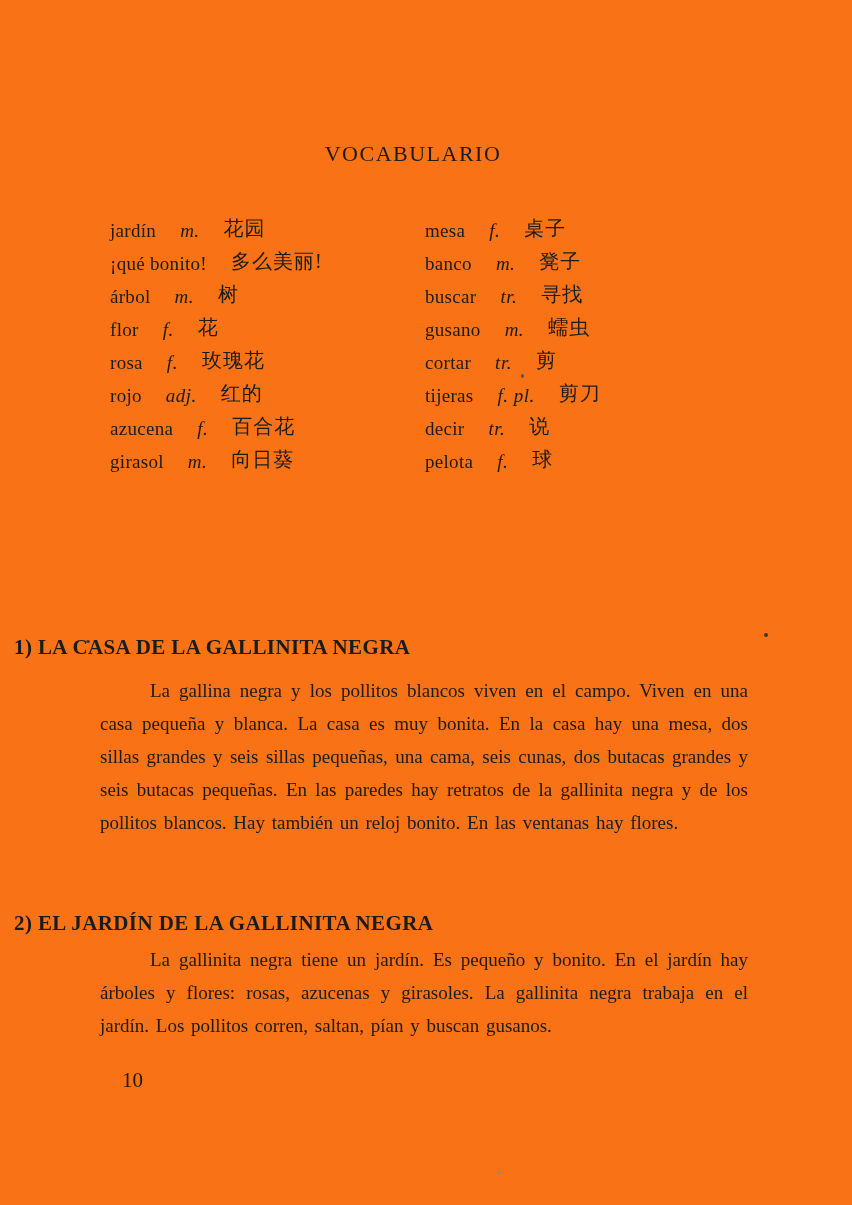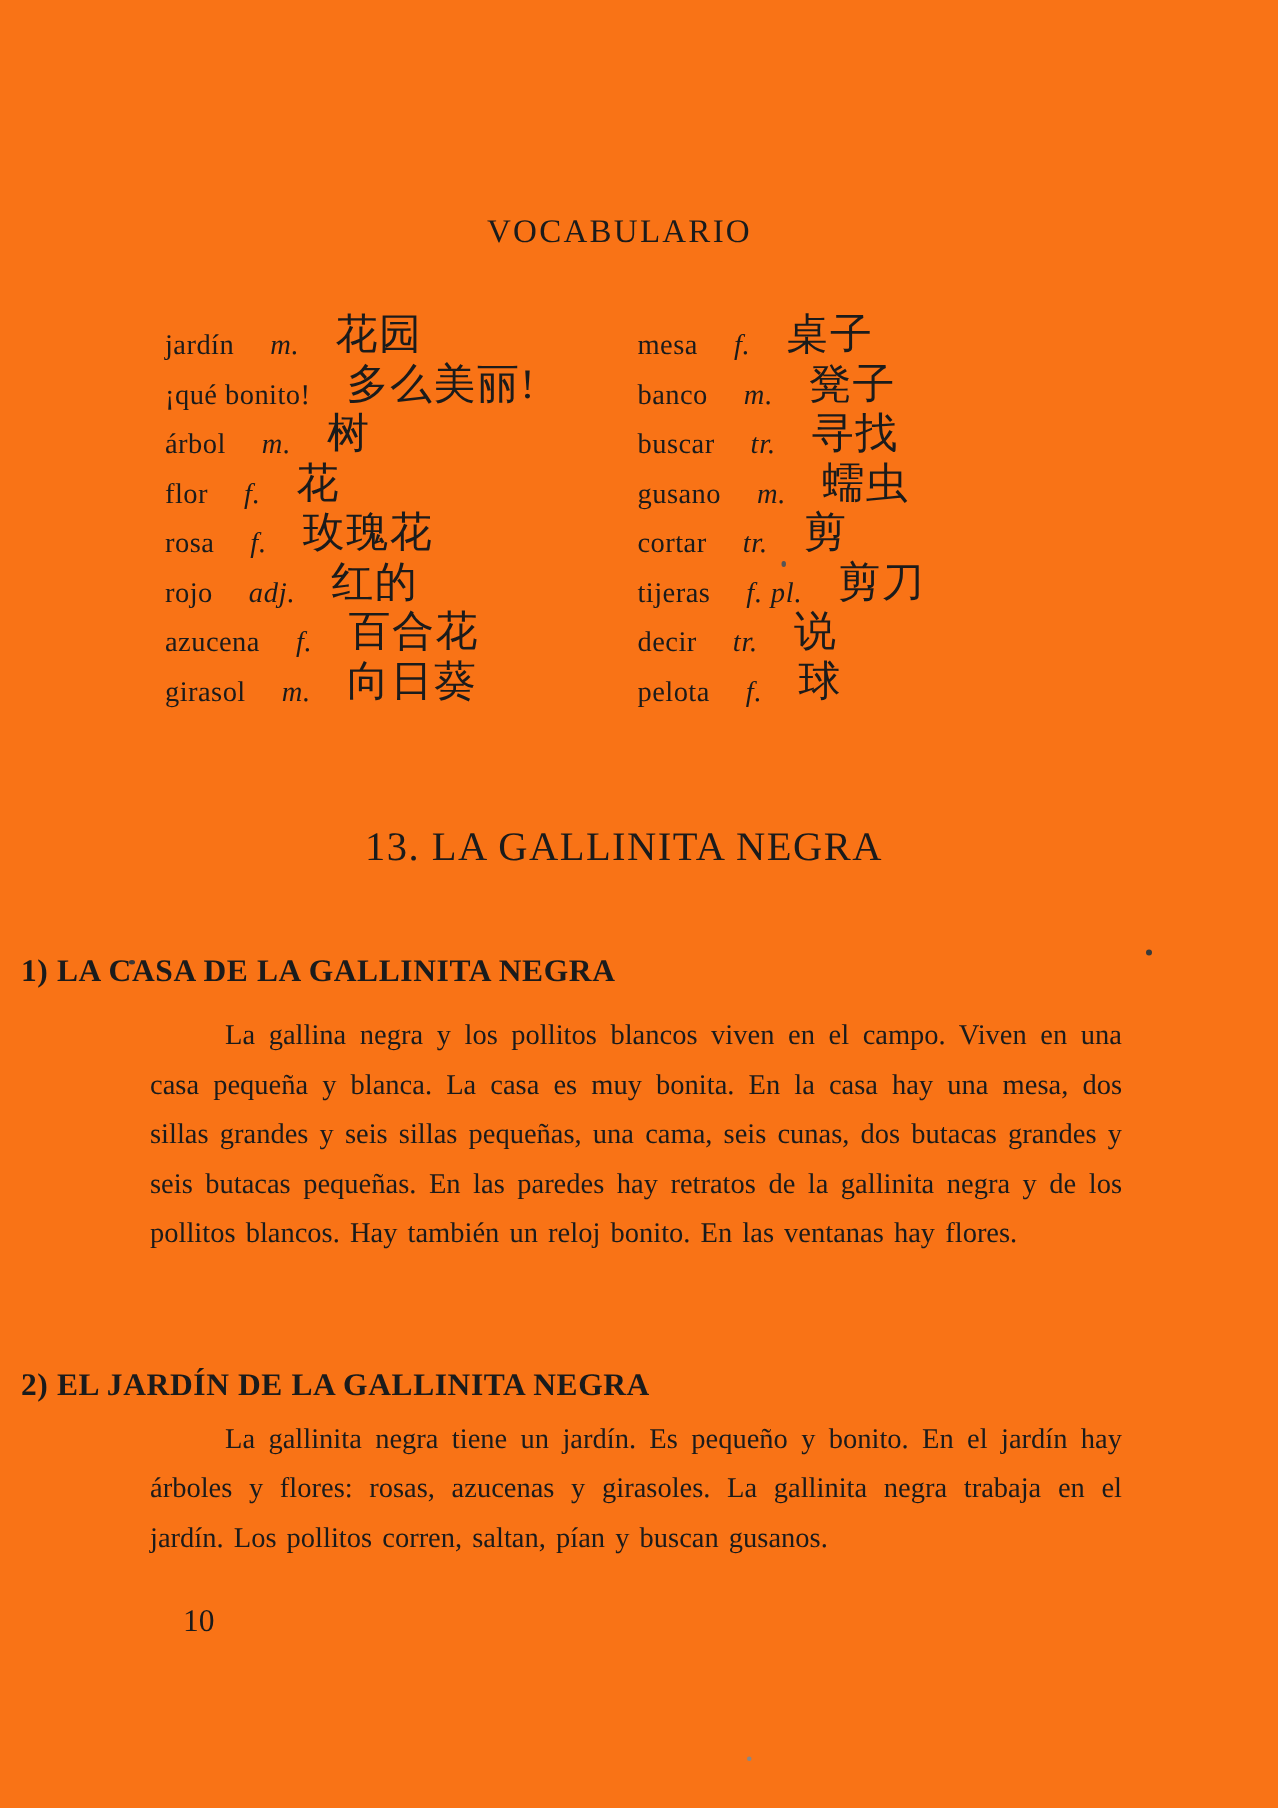--- a/index.html
+++ b/index.html
@@ -14,21 +14,21 @@
   }
   .vocab{
     position:absolute;top:209px;left:110px;width:645px;
     display:grid;grid-template-columns:315px 1fr;
     grid-template-rows:repeat(8,33px);grid-auto-flow:column;
   }
   .vocab-entry{display:flex;align-items:flex-end;column-gap:24px;font-size:19px;white-space:nowrap;}
   .vocab-word{letter-spacing:0.3px;}
   .vocab-pos{font-style:italic;letter-spacing:0.5px;}
   .vocab-pos:empty{display:none;}
-  .vocab-zh{font-size:28px;letter-spacing:1px;}
+  .vocab-zh{font-size:20px;letter-spacing:1px;}
   .lesson-title{
     position:absolute;top:549px;left:0;width:832px;text-align:center;
     font-size:27px;letter-spacing:1px;font-weight:500;
   }
   .section-heading{
     position:absolute;left:0;width:852px;text-align:left;
     font-size:21px;font-weight:bold;letter-spacing:0.4px;margin-left:14px;
   }
   #sec1-heading{top:635px;}
   #sec2-heading{top:911px;}
@@ -131,21 +131,20 @@
       <span class="vocab-pos">tr.</span>
       <span class="vocab-zh">说</span>
     </div>
     <div class="vocab-entry">
       <span class="vocab-word">pelota</span>
       <span class="vocab-pos">f.</span>
       <span class="vocab-zh">球</span>
     </div>
   </div>
 
-  <div class="lesson-title">13. LA GALLINITA NEGRA</div>
 
   <div id="sec1-heading" class="section-heading">1) LA CASA DE LA GALLINITA NEGRA</div>
   <div id="sec1-text" class="para">La gallina negra y los pollitos blancos viven en el campo. Viven en una casa pequeña y blanca. La casa es muy bonita. En la casa hay una mesa, dos sillas grandes y seis sillas pequeñas, una cama, seis cunas, dos butacas grandes y seis butacas pequeñas. En las paredes hay retratos de la gallinita negra y de los pollitos blancos. Hay también un reloj bonito. En las ventanas hay flores.</div>
 
   <div id="sec2-heading" class="section-heading">2) EL JARDÍN DE LA GALLINITA NEGRA</div>
   <div id="sec2-text" class="para">La gallinita negra tiene un jardín. Es pequeño y bonito. En el jardín hay árboles y flores: rosas, azucenas y girasoles. La gallinita negra trabaja en el jardín. Los pollitos corren, saltan, pían y buscan gusanos.</div>
 
   <div class="page-number">10</div>
 
   <div id="speck-left" class="speck"></div>

